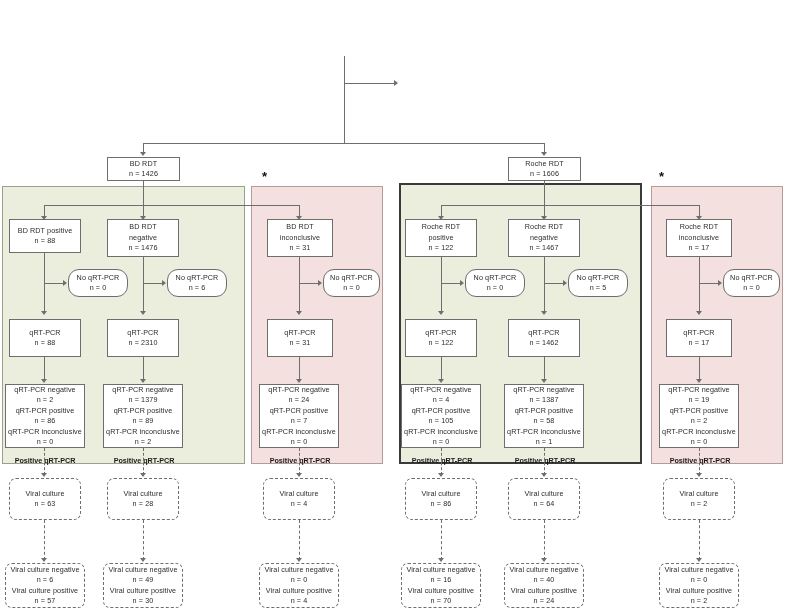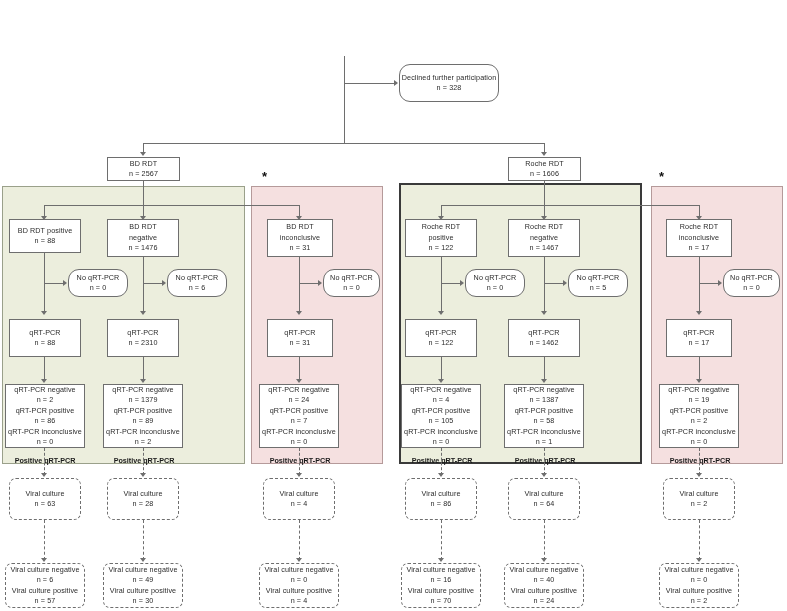--- a/index.html
+++ b/index.html
@@ -58,39 +58,35 @@
 
   <div class="panel green" style="left:2px;top:186px;width:243px;height:278px;"></div>
   <div class="panel pink" style="left:251px;top:186px;width:132px;height:278px;"></div>
   <div class="panel green thick" style="left:399px;top:183px;width:243px;height:281px;"></div>
   <div class="panel pink" style="left:651px;top:186px;width:132px;height:278px;"></div>
 
   <div class="star" style="left:262px;top:170px;">*</div>
   <div class="star" style="left:659px;top:170px;">*</div>
 
 
-  <div class="node rounded" style="left:399px;top:64px;width:100px;height:38px;">
-    <span class="ln">Declined further participation</span>
-    <span class="ln">n = 328</span>
-  </div>
 
   <div class="ln-v" style="left:344px;top:56px;height:87px;"></div>
 
   <div class="ln-h" style="left:344px;top:83px;width:50px;"></div>
   <div class="arrow right" style="left:394px;top:80px;"></div>
 
   <div class="ln-h" style="left:143px;top:143px;width:401px;"></div>
   <div class="ln-v" style="left:143px;top:143px;height:11px;"></div>
   <div class="arrow" style="left:140px;top:152px;"></div>
   <div class="ln-v" style="left:544px;top:143px;height:11px;"></div>
   <div class="arrow" style="left:541px;top:152px;"></div>
 
   <div class="node" style="left:107px;top:157px;width:73px;height:24px;">
     <span class="ln">BD RDT</span>
-    <span class="ln">n = 2567</span>
+    <span class="ln">n = 1426</span>
   </div>
   <div class="node" style="left:508px;top:157px;width:73px;height:24px;">
     <span class="ln">Roche RDT</span>
     <span class="ln">n = 1606</span>
   </div>
 
   <div class="ln-v" style="left:143px;top:181px;height:24px;"></div>
   <div class="ln-h" style="left:44px;top:205px;width:255px;"></div>
   <div class="ln-v" style="left:44px;top:205px;height:13px;"></div>
   <div class="arrow" style="left:41px;top:216px;"></div>

